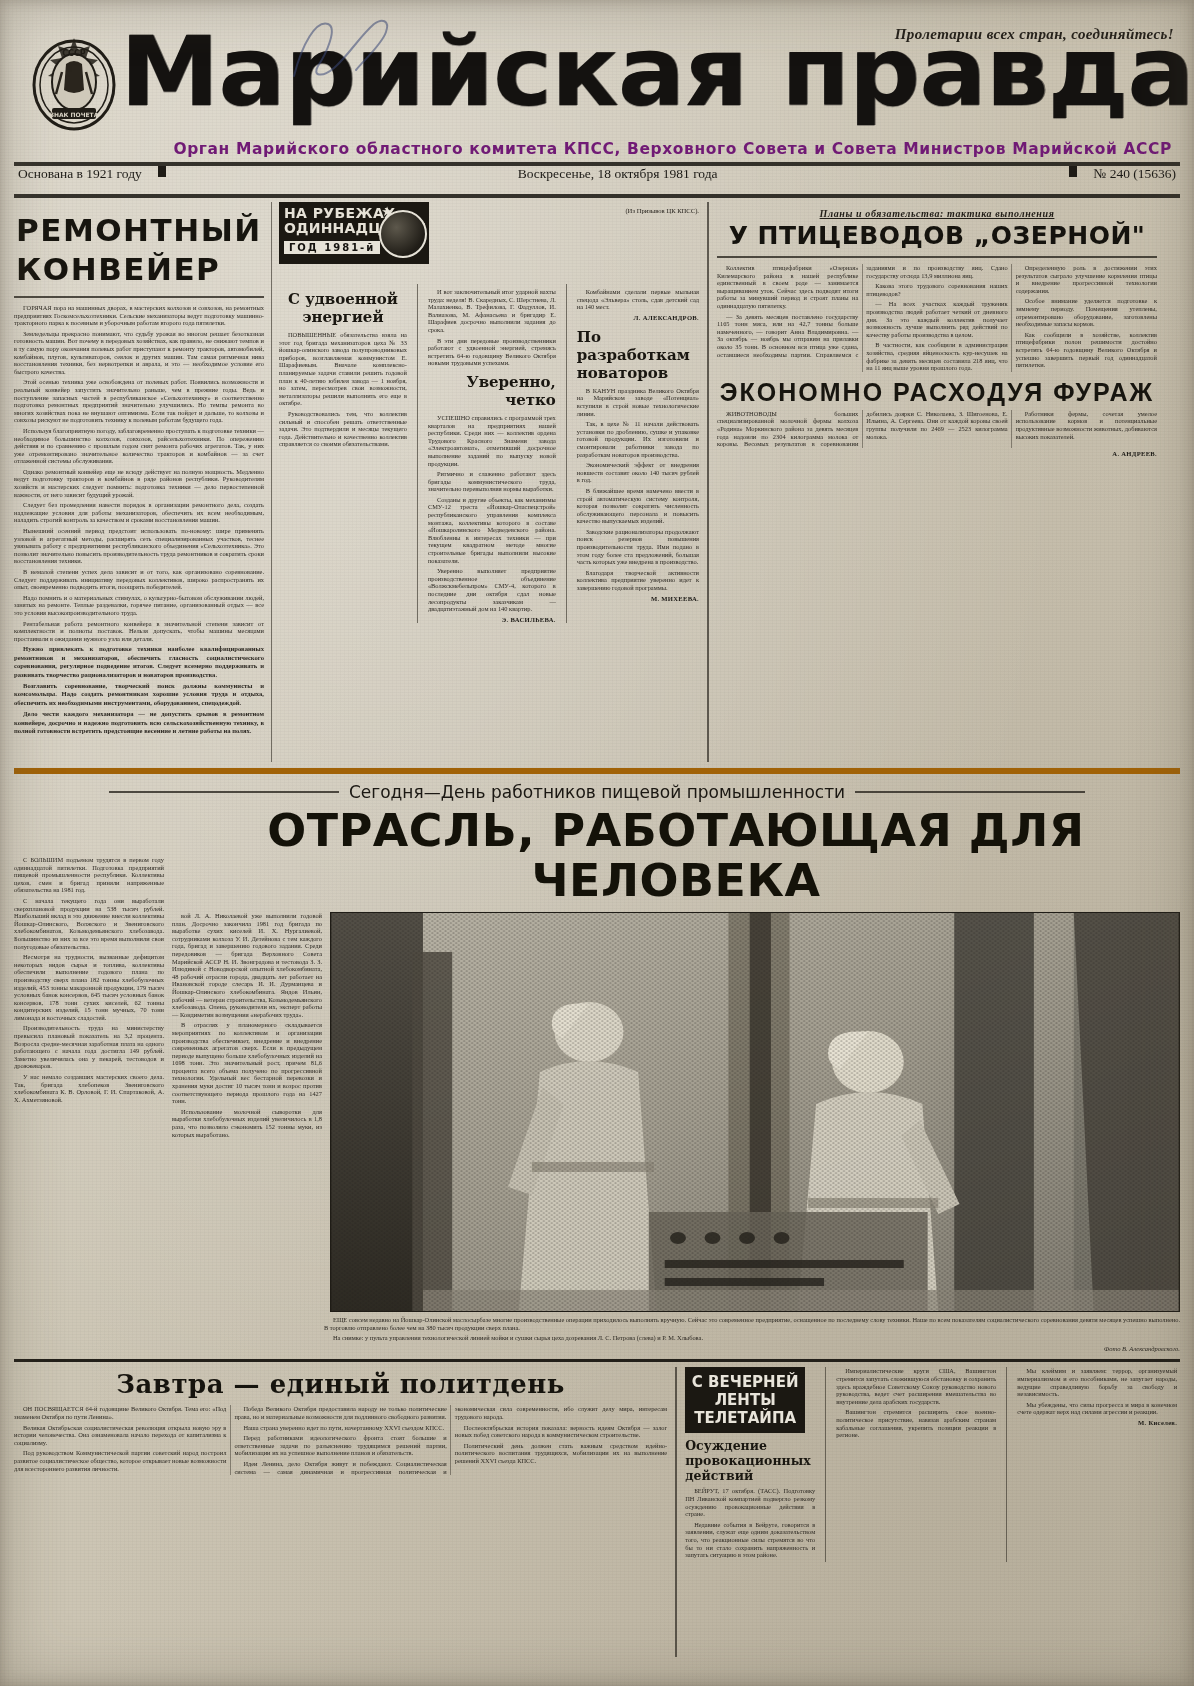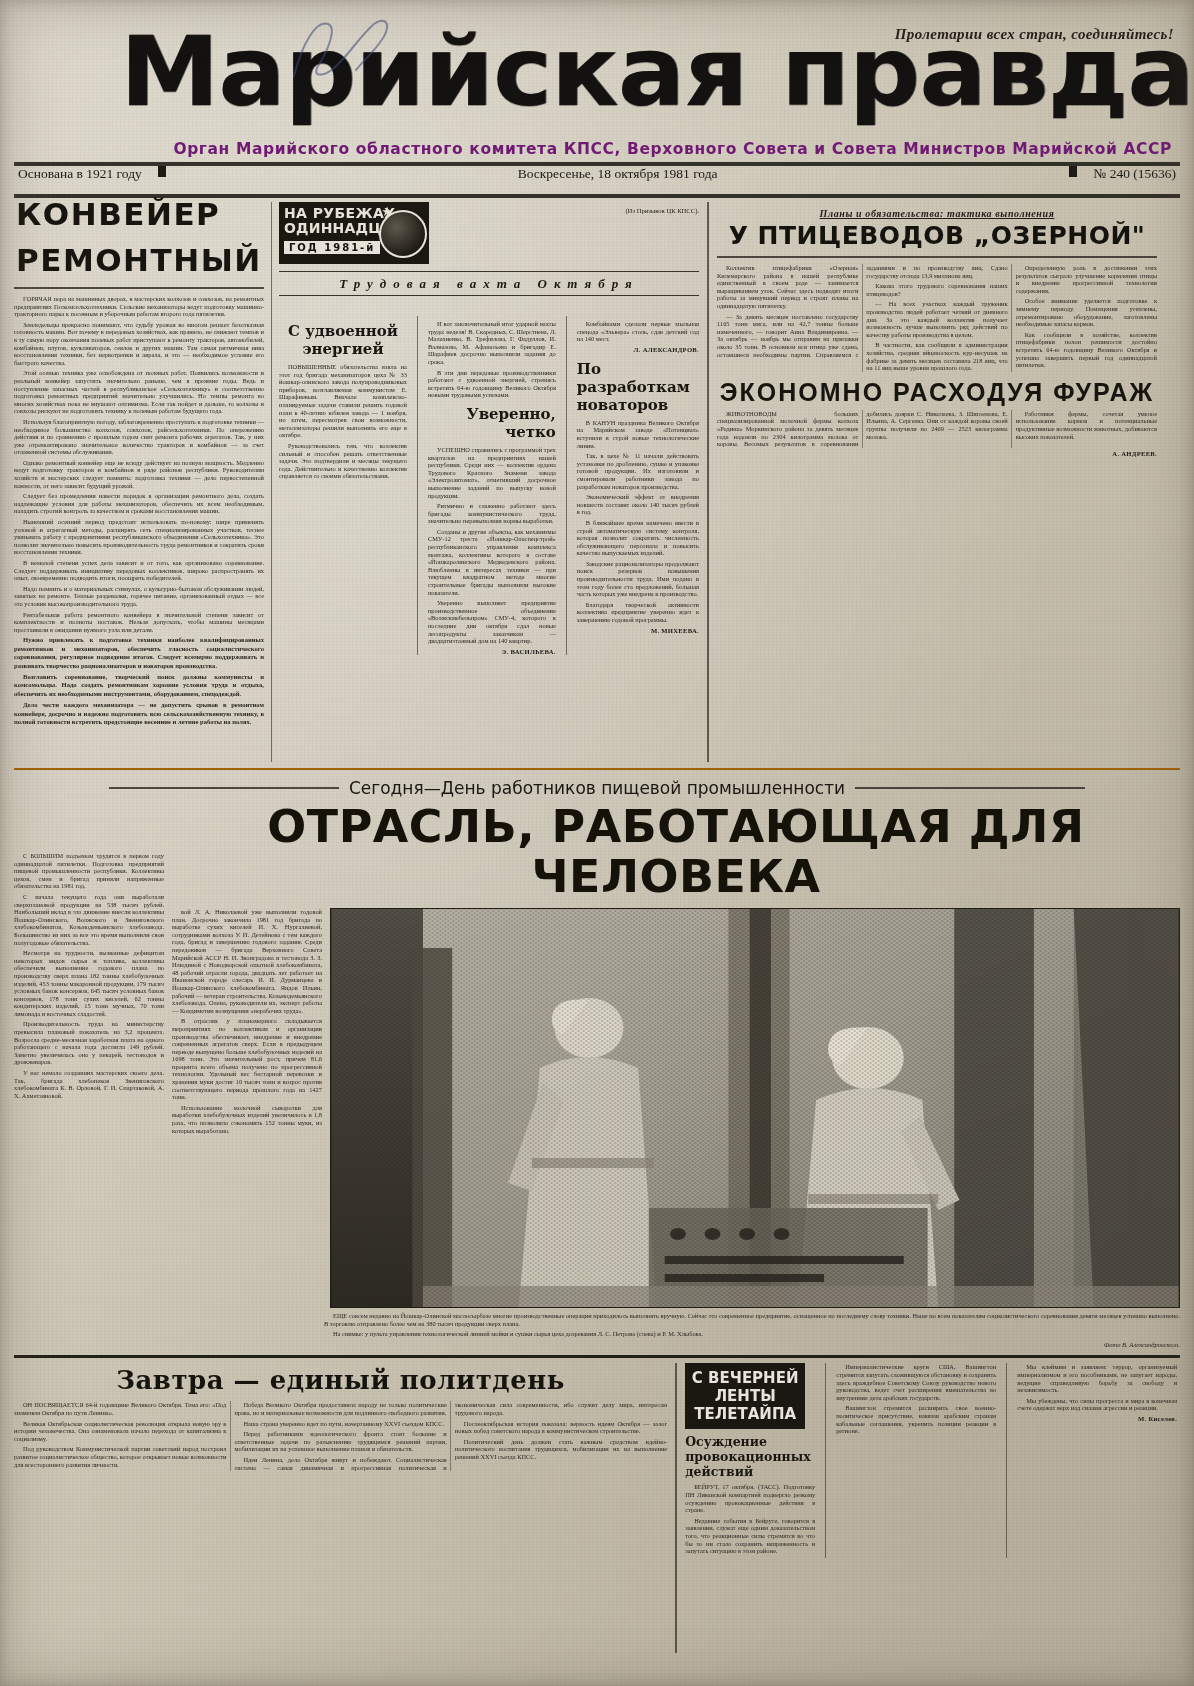--- a/index.html
+++ b/index.html
@@ -153,21 +153,21 @@
     font-size:25px;line-height:28px;text-align:center;letter-spacing:.5px;
     color:#15130e;margin:2px 0 6px;
   }
   .h-fur{
     font-family:Liberation Sans, sans-serif;font-weight:bold;
     font-size:25px;line-height:24px;text-align:center;letter-spacing:2px;
     color:#17150f;margin:8px 0 6px;
   }
 
   
-  .feature{margin-top:6px;border-top:2px solid #a16207;padding-top:4px;}
+  .feature{margin-top:6px;border-top:6px solid #a16207;padding-top:4px;}
   .today{
     display:flex;align-items:center;gap:10px;justify-content:center;
     font-family:"DejaVu Sans",sans-serif;font-size:17px;color:#1b1813;
     margin:4px 0 2px;
   }
   .today .dash{height:2px;background:#2b271f;flex:1;max-width:230px;opacity:.8;}
   .h-feature{
     font-family:"DejaVu Sans",sans-serif;font-weight:bold;
     font-size:45px;line-height:50px;letter-spacing:.5px;color:#141209;
     text-align:center;margin:2px 0 6px;
@@ -220,20 +220,33 @@
 </head>
 <body>
 
 <div class="paper"></div>
 <div class="noise"></div>
 
 <div class="page">
 
   <div class="masthead">
 
+    <div class="emblem">
+      <svg viewBox="0 0 92 102">
+        <ellipse cx="46" cy="55" rx="40" ry="44" fill="none" stroke="#201d17" stroke-width="3"></ellipse>
+        <ellipse cx="46" cy="55" rx="34" ry="38" fill="none" stroke="#201d17" stroke-width="1.5"></ellipse>
+        <path d="M46 8 L50 20 L62 16 L58 28 L70 30 L60 38 L72 46 L58 48 L64 60 L52 56 L50 68 L46 58 L42 68 L40 56 L28 60 L34 48 L20 46 L32 38 L22 30 L34 28 L30 16 L42 20 Z" fill="#221e18" opacity=".85"></path>
+        <ellipse cx="46" cy="52" rx="22" ry="28" fill="#cfc9ba" stroke="#201d17" stroke-width="2"></ellipse>
+        <text x="46" y="26" font-size="8" text-anchor="middle" fill="#201d17" font-family="DejaVu Sans, sans-serif" font-weight="bold">СССР</text>
+        <path d="M38 34 q8 -6 16 0 l2 26 q-10 6 -20 0 Z" fill="#2a251d"></path>
+        <path d="M34 42 l-6 22 M58 42 l6 22" stroke="#2a251d" stroke-width="2.5"></path>
+        <rect x="24" y="78" width="44" height="11" rx="2" fill="#201d17"></rect>
+        <text x="46" y="86.5" font-size="6" text-anchor="middle" fill="#d9d3c5" font-family="DejaVu Sans, sans-serif" font-weight="bold">ЗНАК ПОЧЕТА</text>
+      </svg>
+    </div>
 
     <div class="slogan">Пролетарии всех стран, соединяйтесь!</div>
     <div class="paper-title">Марийская правда</div>
     <div class="subtitle">Орган Марийского областного комитета КПСС, Верховного Совета и Совета Министров Марийской АССР</div>
 
     <svg class="pen-scribble" viewBox="0 0 120 70">
       <path d="M12 62 C20 30, 34 6, 46 10 C56 14, 44 40, 36 52 C30 62, 40 64, 52 54 C66 42, 78 22, 92 10 C100 4, 108 6, 104 18 C100 30, 84 44, 74 56" fill="none" stroke="#3c4a7a" stroke-width="2" stroke-linecap="round"></path>
     </svg>
   </div>
 
@@ -243,22 +256,22 @@
     <span class="sq"></span>
     <span class="mid">Воскресенье, 18 октября 1981 года</span>
     <span class="sq"></span>
     <span>№ 240 (15636)</span>
   </div>
   <div class="rule-thick"></div>
 
   <div class="top">
 
     <div class="c1">
+      <div class="h1-left">РЕМОНТНЫЙ</div>
       <div class="h1-left" style="margin-top:-6px">КОНВЕЙЕР</div>
-      <div class="h1-left">РЕМОНТНЫЙ</div>
       <div class="hr-small"></div>
       <div class="col-text">
         <p>ГОРЯЧАЯ пора на машинных дворах, в мастерских колхозов и совхозов, на ремонтных предприятиях Госкомсельхозтехники. Сельские механизаторы ведут подготовку машинно-тракторного парка к посевным и уборочным работам второго года пятилетки.</p>
         <p>Земледельцы прекрасно понимают, что судьбу урожая во многом решает безотказная готовность машин. Вот почему в передовых хозяйствах, как правило, не снижают темпов и в ту самую пору окончания полевых работ приступают к ремонту тракторов, автомобилей, комбайнов, плугов, культиваторов, сеялок и других машин. Там самая ритмичная нива восстановления техники, без нервотрепки и аврала, и это — необходимое условие его быстрого качества.</p>
         <p>Этой осенью техника уже освобождена от полевых работ. Появились возможности и реальный конвейер запустить значительно раньше, чем в прежние годы. Ведь и поступление запасных частей в республиканское «Сельхозтехнику» и соответственно подготовка ремонтных предприятий значительно улучшились. Но темпы ремонта во многих хозяйствах пока не внушают оптимизма. Если так пойдет и дальше, то колхозы и совхозы рискуют не подготовить технику к полевым работам будущего года.</p>
         <p>Используя благоприятную погоду, заблаговременно проступать к подготовке техники — необходимое большинство колхозов, совхозов, райсельхозтехники. По опережению действия и по сравнению с прошлым годом снят ремонта рабочих агрегатов. Так, у них уже отремонтировано значительное количество тракторов и комбайнов — за счет отлаженной системы обслуживания.</p>
         <p>Однако ремонтный конвейер еще не всюду действует на полную мощность. Медленно ведут подготовку тракторов и комбайнов в ряде районов республики. Руководителям хозяйств и мастерских следует помнить: подготовка техники — дело первостепенной важности, от него зависит будущий урожай.</p>
         <p>Следует без промедления навести порядок в организации ремонтного дела, создать надлежащие условия для работы механизаторов, обеспечить их всем необходимым, наладить строгий контроль за качеством и сроками восстановления машин.</p>
         <p>Нынешний осенний период предстоит использовать по-новому: шире применять узловой и агрегатный методы, расширять сеть специализированных участков, теснее увязывать работу с предприятиями республиканского объединения «Сельхозтехника». Это позволит значительно повысить производительность труда ремонтников и сократить сроки восстановления техники.</p>
         <p>В немалой степени успех дела зависит и от того, как организовано соревнование. Следует поддерживать инициативу передовых коллективов, широко распространять их опыт, своевременно подводить итоги, поощрять победителей.</p>
@@ -279,21 +292,20 @@
           <div class="l2">ОДИННАДЦАТОЙ</div>
           <div class="l3">ГОД 1981-й</div>
           <div class="star">★</div>
           <div class="globe"></div>
         </div>
         <div class="appeal">
           <span class="src">(Из Призывов ЦК КПСС).</span>
         </div>
       </div>
 
-      <div class="vakhta">Трудовая вахта Октября</div>
 
       <div style="display:flex;gap:9px;margin-top:20px;">
         <div style="width:134px;">
           <div class="sub-h">С удвоенной энергией</div>
           <div class="col-text">
             <p>ПОВЫШЕННЫЕ обязательства взяла на этот год бригада механизаторов цеха № 33 йошкар-олинского завода полупроводниковых приборов, возглавляемая коммунистом Е. Шарафиевым. Вначале комплексно-планируемые задачи ставили решить годовой план к 40-летию юбилея завода — 1 ноября, но затем, пересмотрев свои возможности, металлизаторы решили выполнить его еще в октябре.</p>
             <p>Руководствовались тем, что коллектив сильный и способен решать ответственные задачи. Это подтвердили и месяцы текущего года. Действительно и качественно коллектив справляется со своими обязательствами.</p>
           </div>
         </div>
         <div class="v-rule" style="margin:0 1px;"></div>

